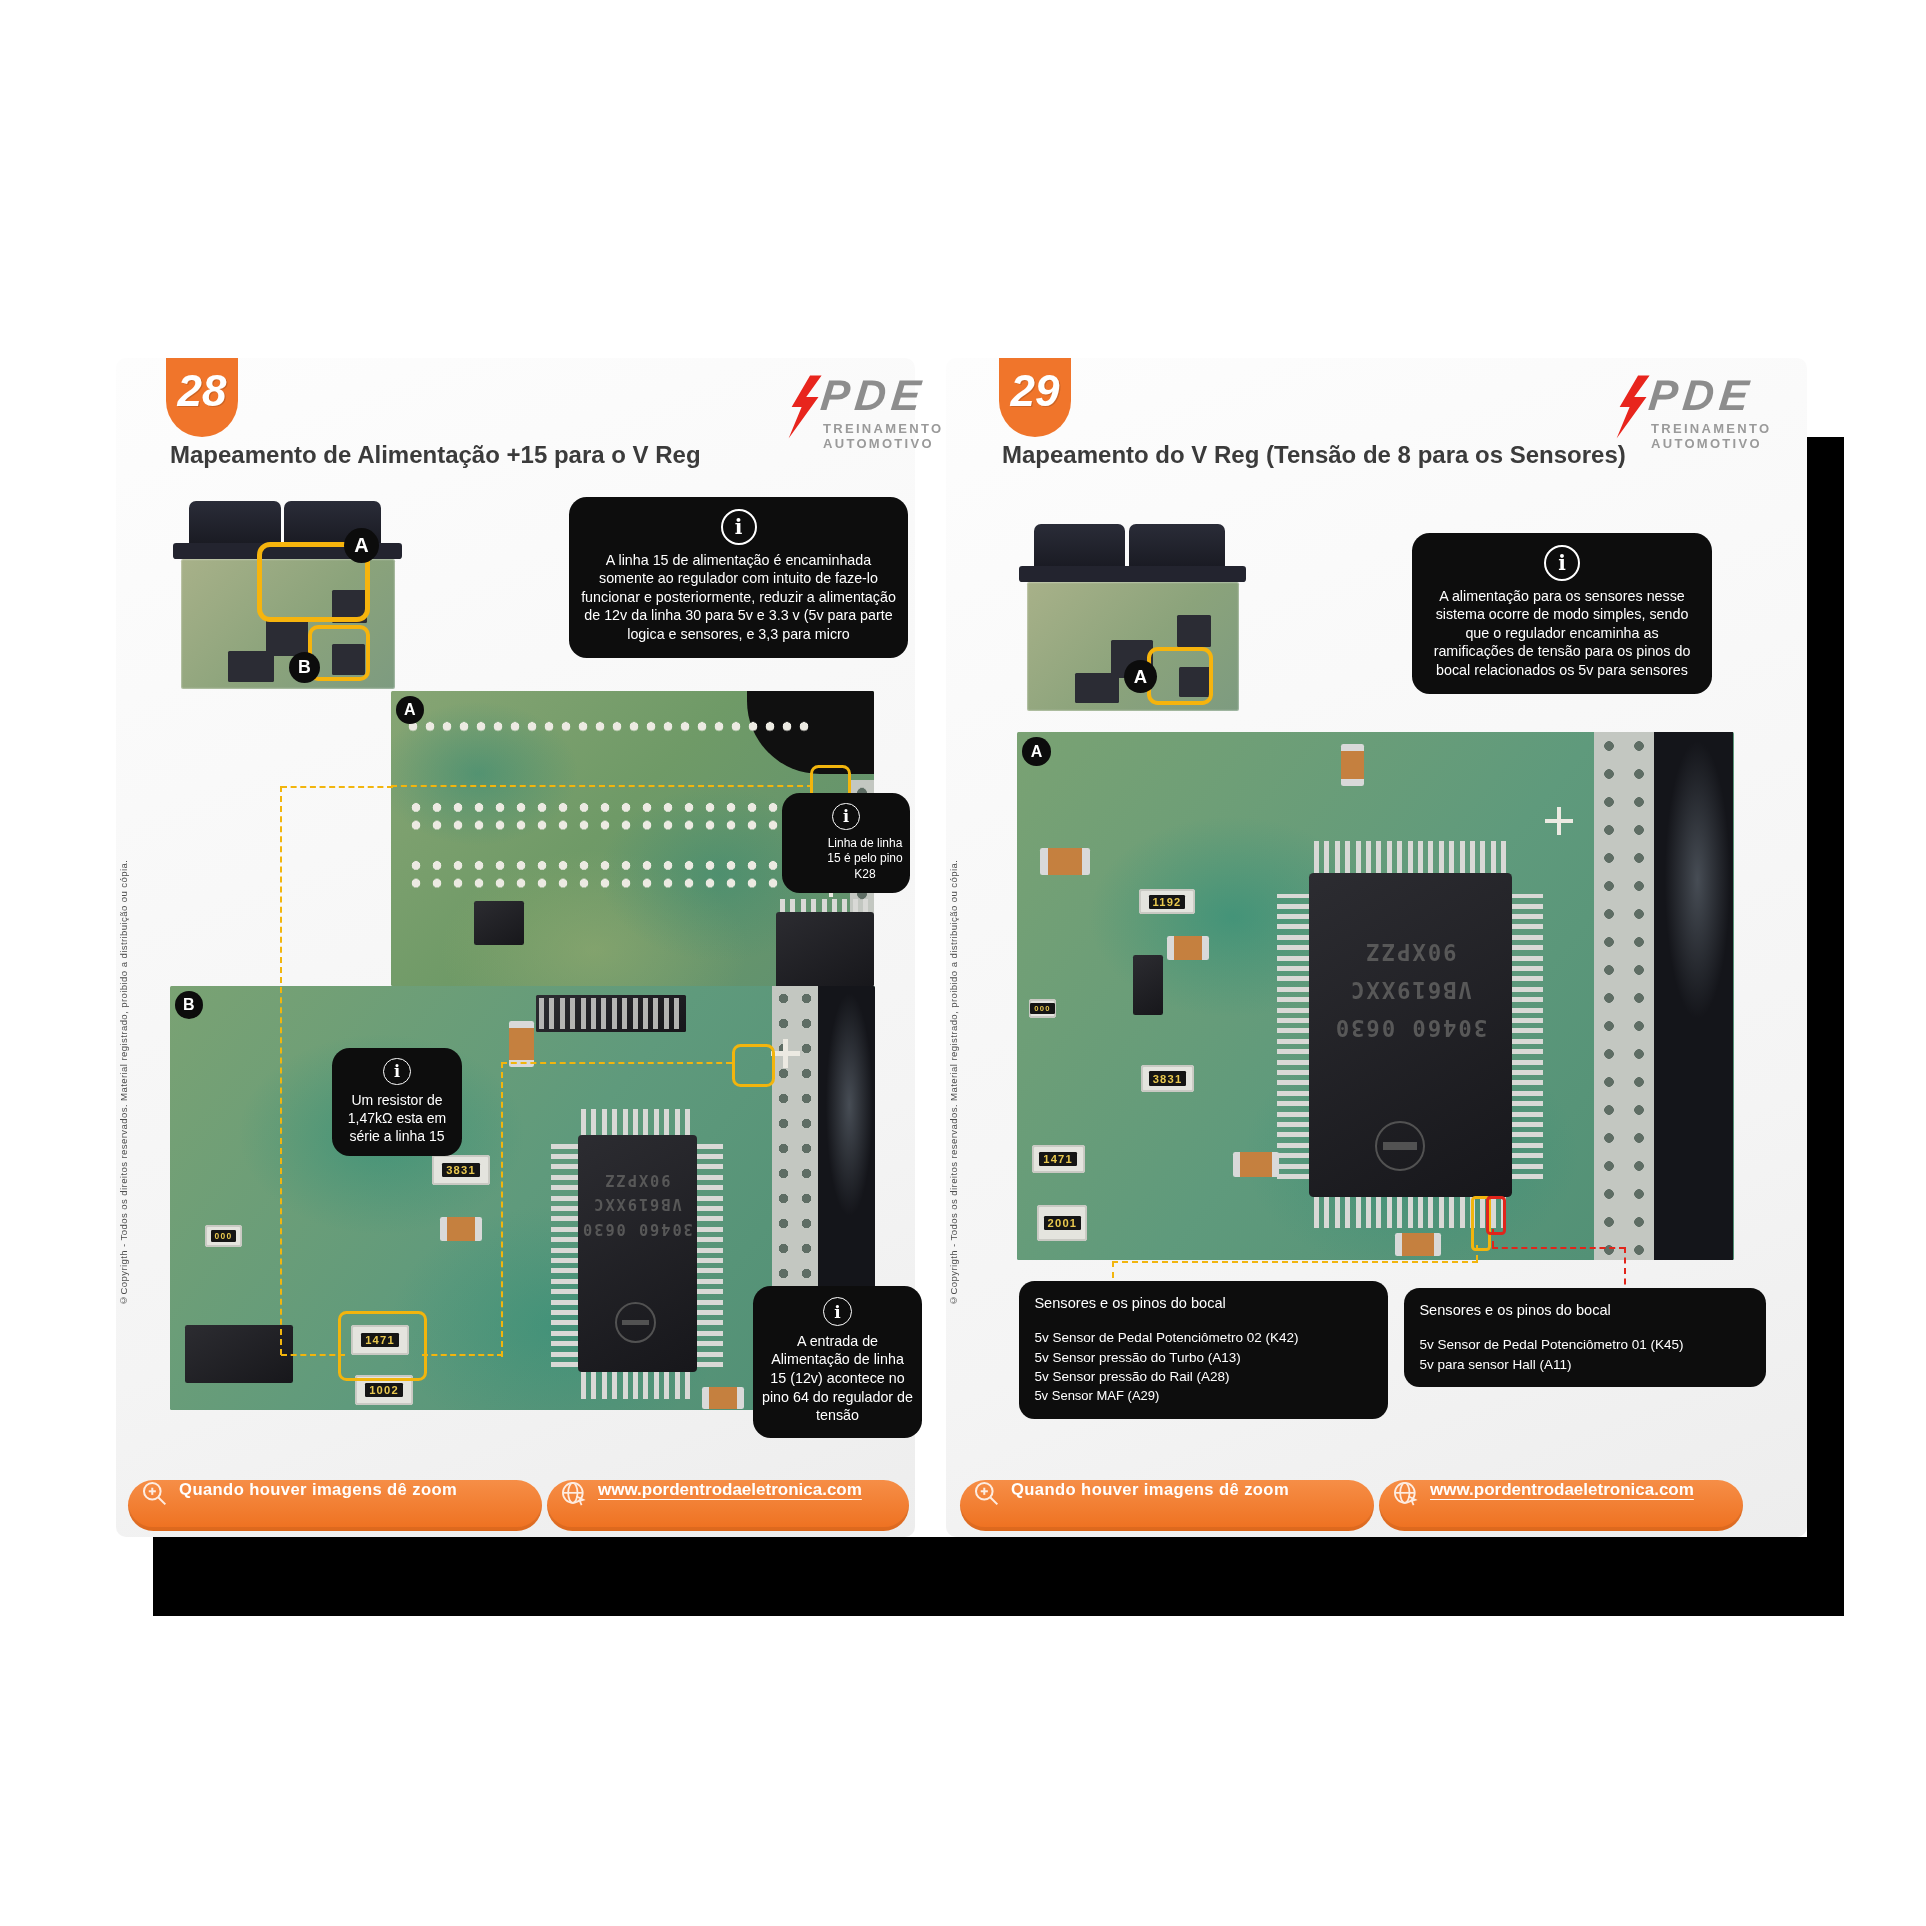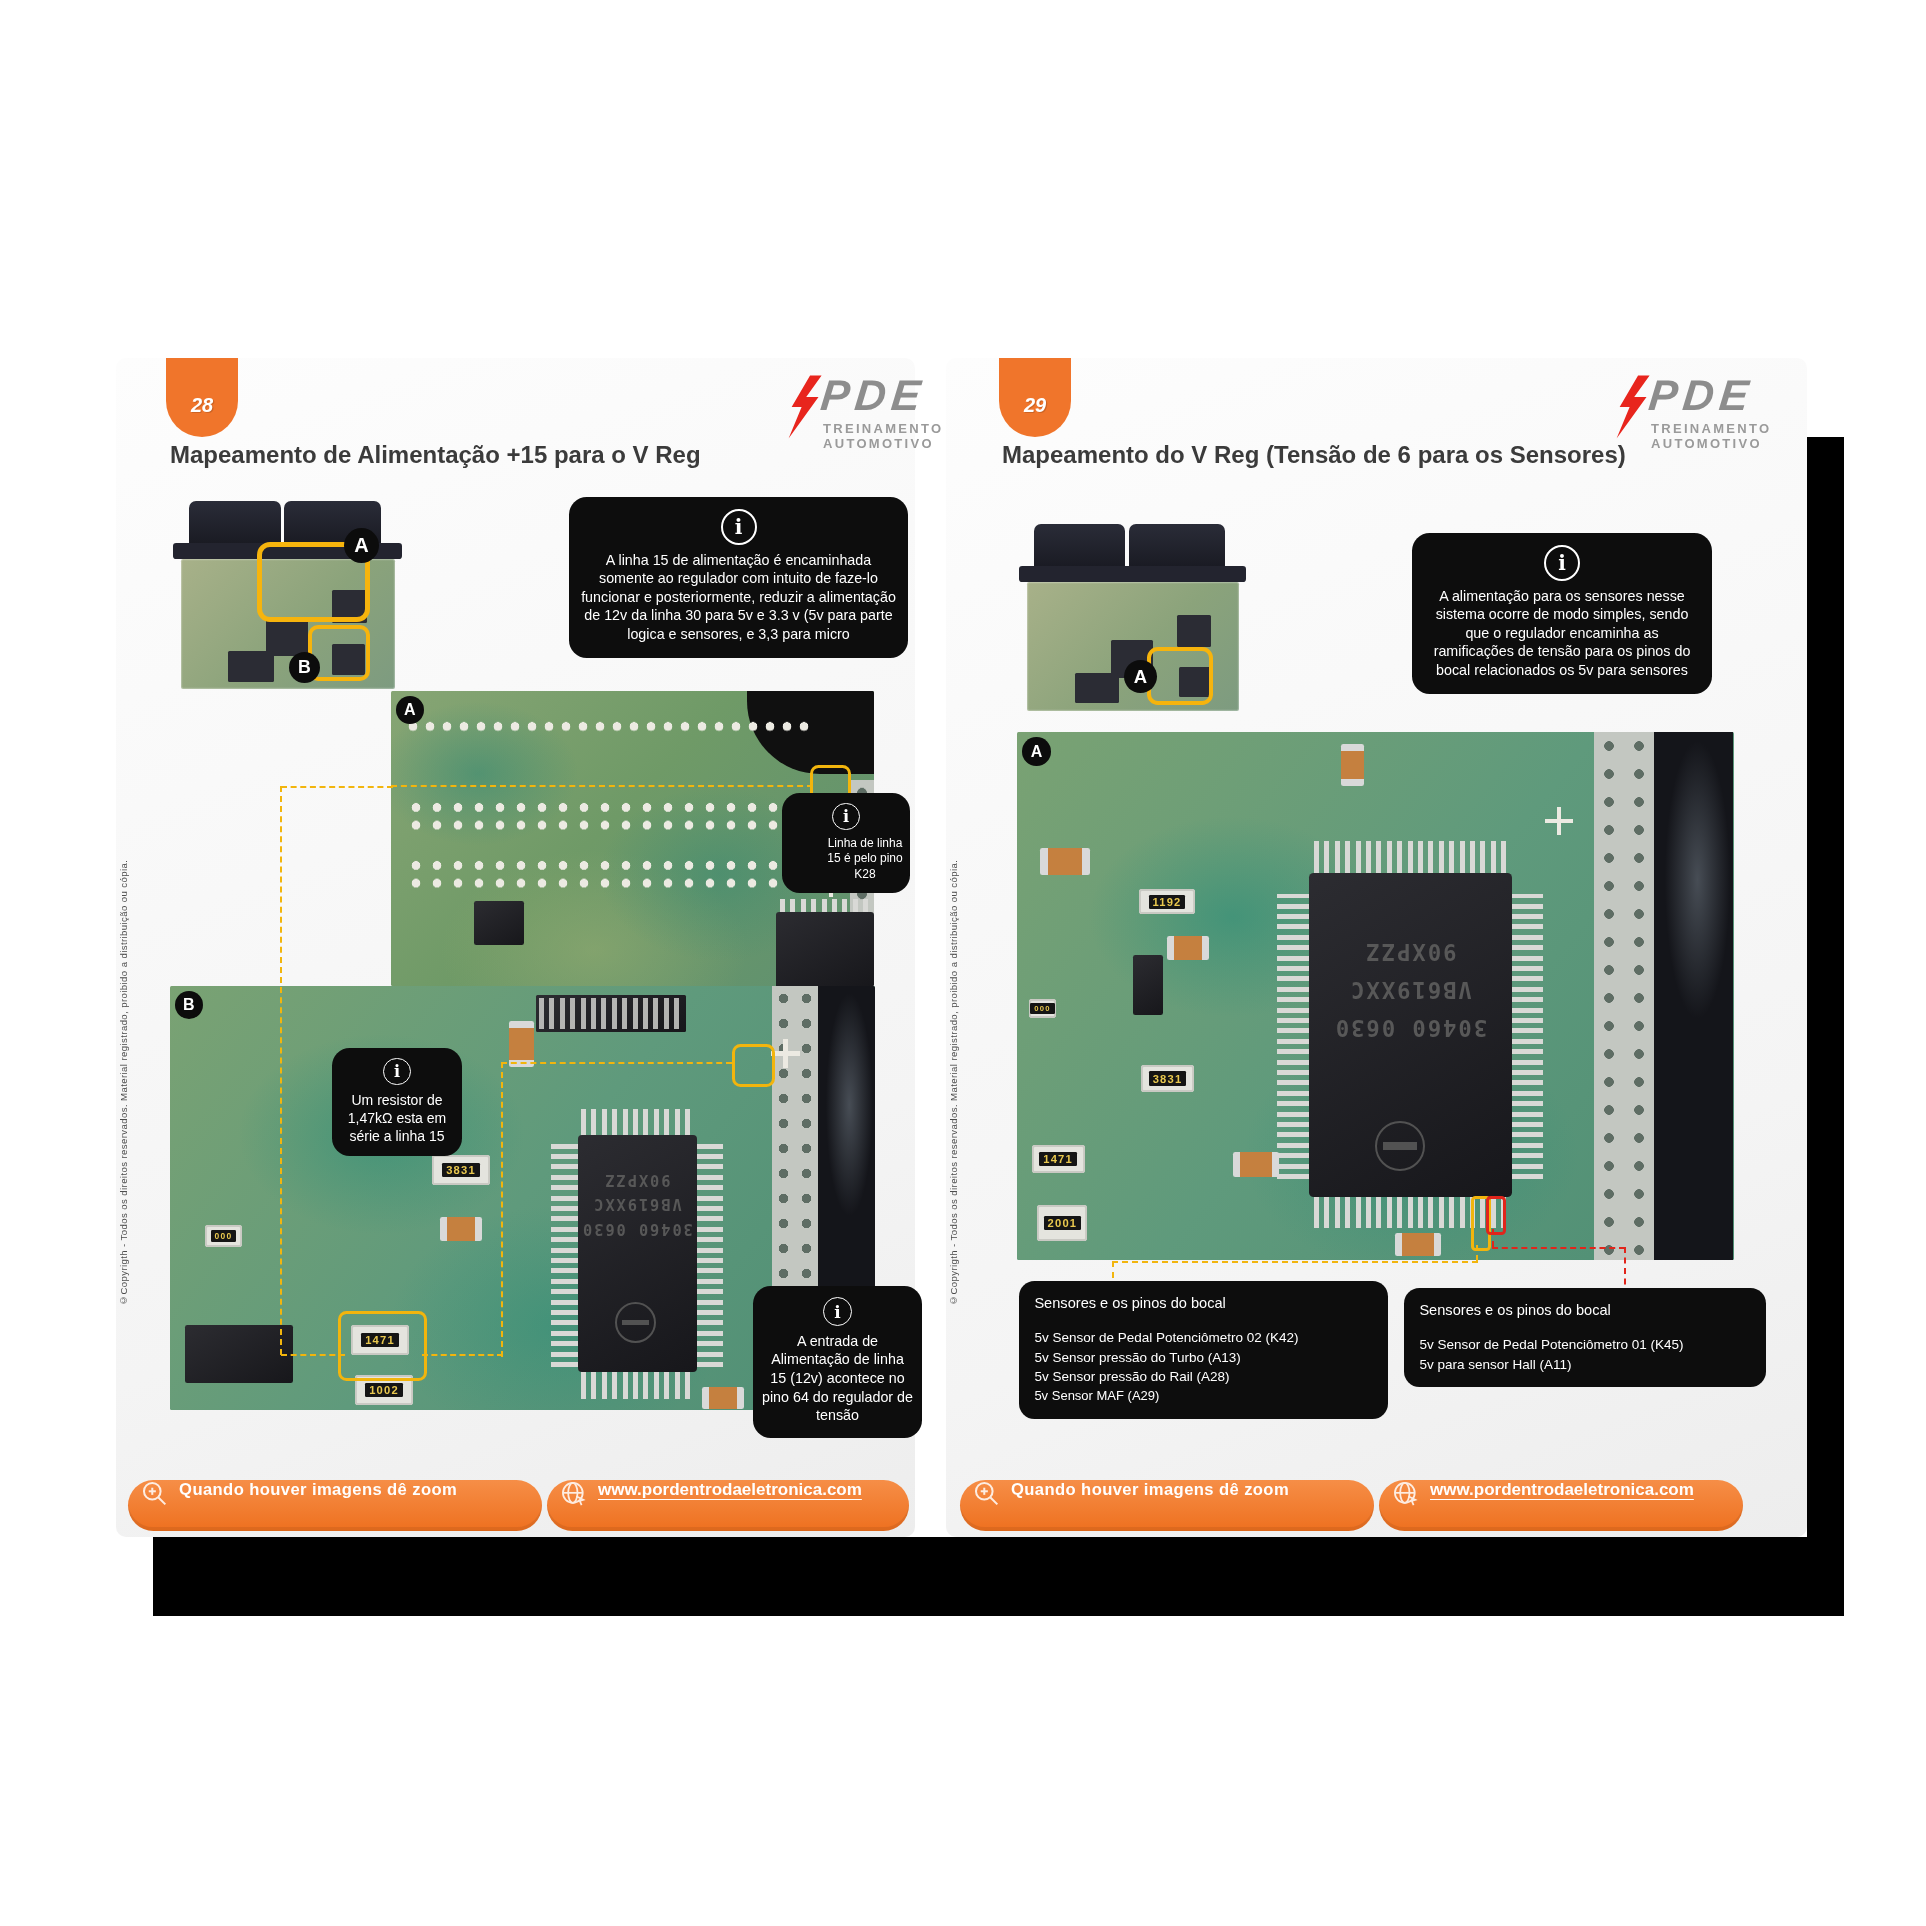--- a/index.html
+++ b/index.html
@@ -10,21 +10,21 @@
   .spread{position:absolute;left:116px;top:358px;width:1691px;height:1179px;
     box-shadow:37px 79px 0 #000000;}
   .page{position:absolute;top:0;height:1179px;background:linear-gradient(160deg,#fdfdfd,#f4f4f4 70%,#ededed);
     border-radius:10px;}
   .page-28{left:0;width:799px;}
   .page-29{left:830px;width:861px;}
 
   
   .corner-badge{position:absolute;top:0;background:#f0752b;color:#fff;
     border-radius:0 0 37px 37px;display:flex;align-items:flex-start;justify-content:center;}
-  .corner-badge span{font-style:italic;font-weight:800;font-size:20px;margin-top:36px;
+  .corner-badge span{font-style:italic;font-weight:800;font-size:44px;margin-top:8px;
     text-shadow:1.2px 1.2px 0 rgba(0,0,0,.15);}
 
   
   .logo{position:absolute;width:150px;height:67px;}
   .logo .ltxt{position:absolute;left:35px;top:-3.1px;font-size:43px;font-weight:800;font-style:italic;
     color:#8d8d8d;letter-spacing:5.4px;transform:skewX(-6deg);}
   .logo .lsub{position:absolute;left:37px;top:47px;font-size:13px;font-weight:700;color:#9a9a9a;letter-spacing:2.3px;}
 
   .page-title{position:absolute;font-size:24px;font-weight:800;color:#3b3b3b;line-height:1.28;letter-spacing:0;}
 
@@ -255,21 +255,21 @@
     </div>
 
     <div class="logo" style="left:668px;top:16px;">
       <svg width="37" height="66" viewBox="0 0 95 172">
         <polygon points="62,4 14,86 40,86 6,168 84,60 52,60 92,4" fill="#e8251d"></polygon>
       </svg>
       <div class="ltxt">PDE</div>
       <div class="lsub">TREINAMENTO AUTOMOTIVO</div>
     </div>
 
-    <div class="page-title" style="left:56px;top:82px;width:693px;">Mapeamento do V Reg (Tensão de 6 para os Sensores)</div>
+    <div class="page-title" style="left:56px;top:82px;width:693px;">Mapeamento do V Reg (Tensão de 8 para os Sensores)</div>
 
     <div class="ethumb" style="left:71px;top:166px;width:231px;height:193px;">
       <div class="econn" style="left:17.3px;top:0;width:91px;height:45px;"></div>
       <div class="econn" style="left:112px;top:0;width:96px;height:45px;"></div>
       <div class="eflange" style="left:2.3px;top:42px;width:227px;height:16px;"></div>
       <div class="eboard" style="left:10px;top:58px;width:212px;height:129px;"></div>
       <div class="echip" style="left:94px;top:116px;width:42px;height:38px;"></div>
       <div class="echip" style="left:58px;top:149px;width:44px;height:30px;"></div>
       <div class="echip" style="left:160px;top:91px;width:34px;height:32px;"></div>
       <div class="echip" style="left:162px;top:143px;width:32px;height:30px;"></div>

